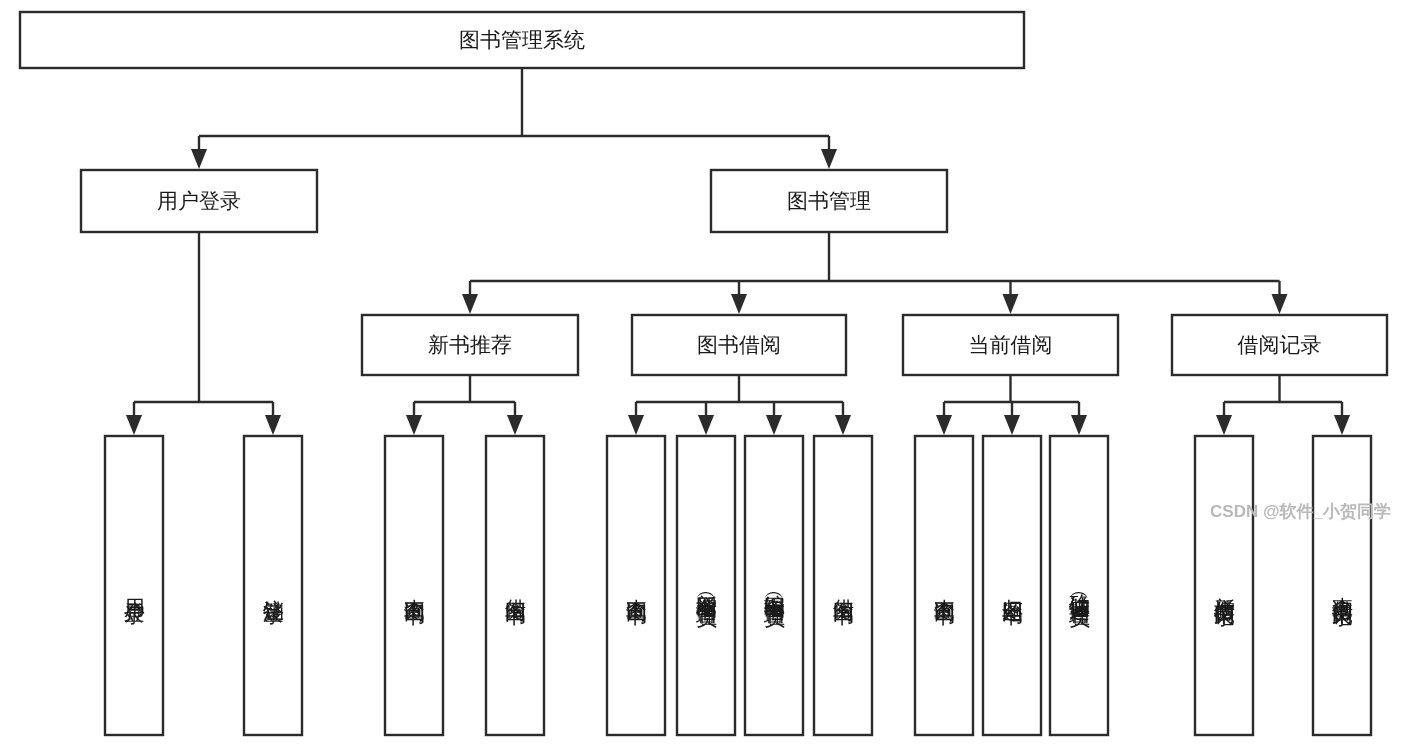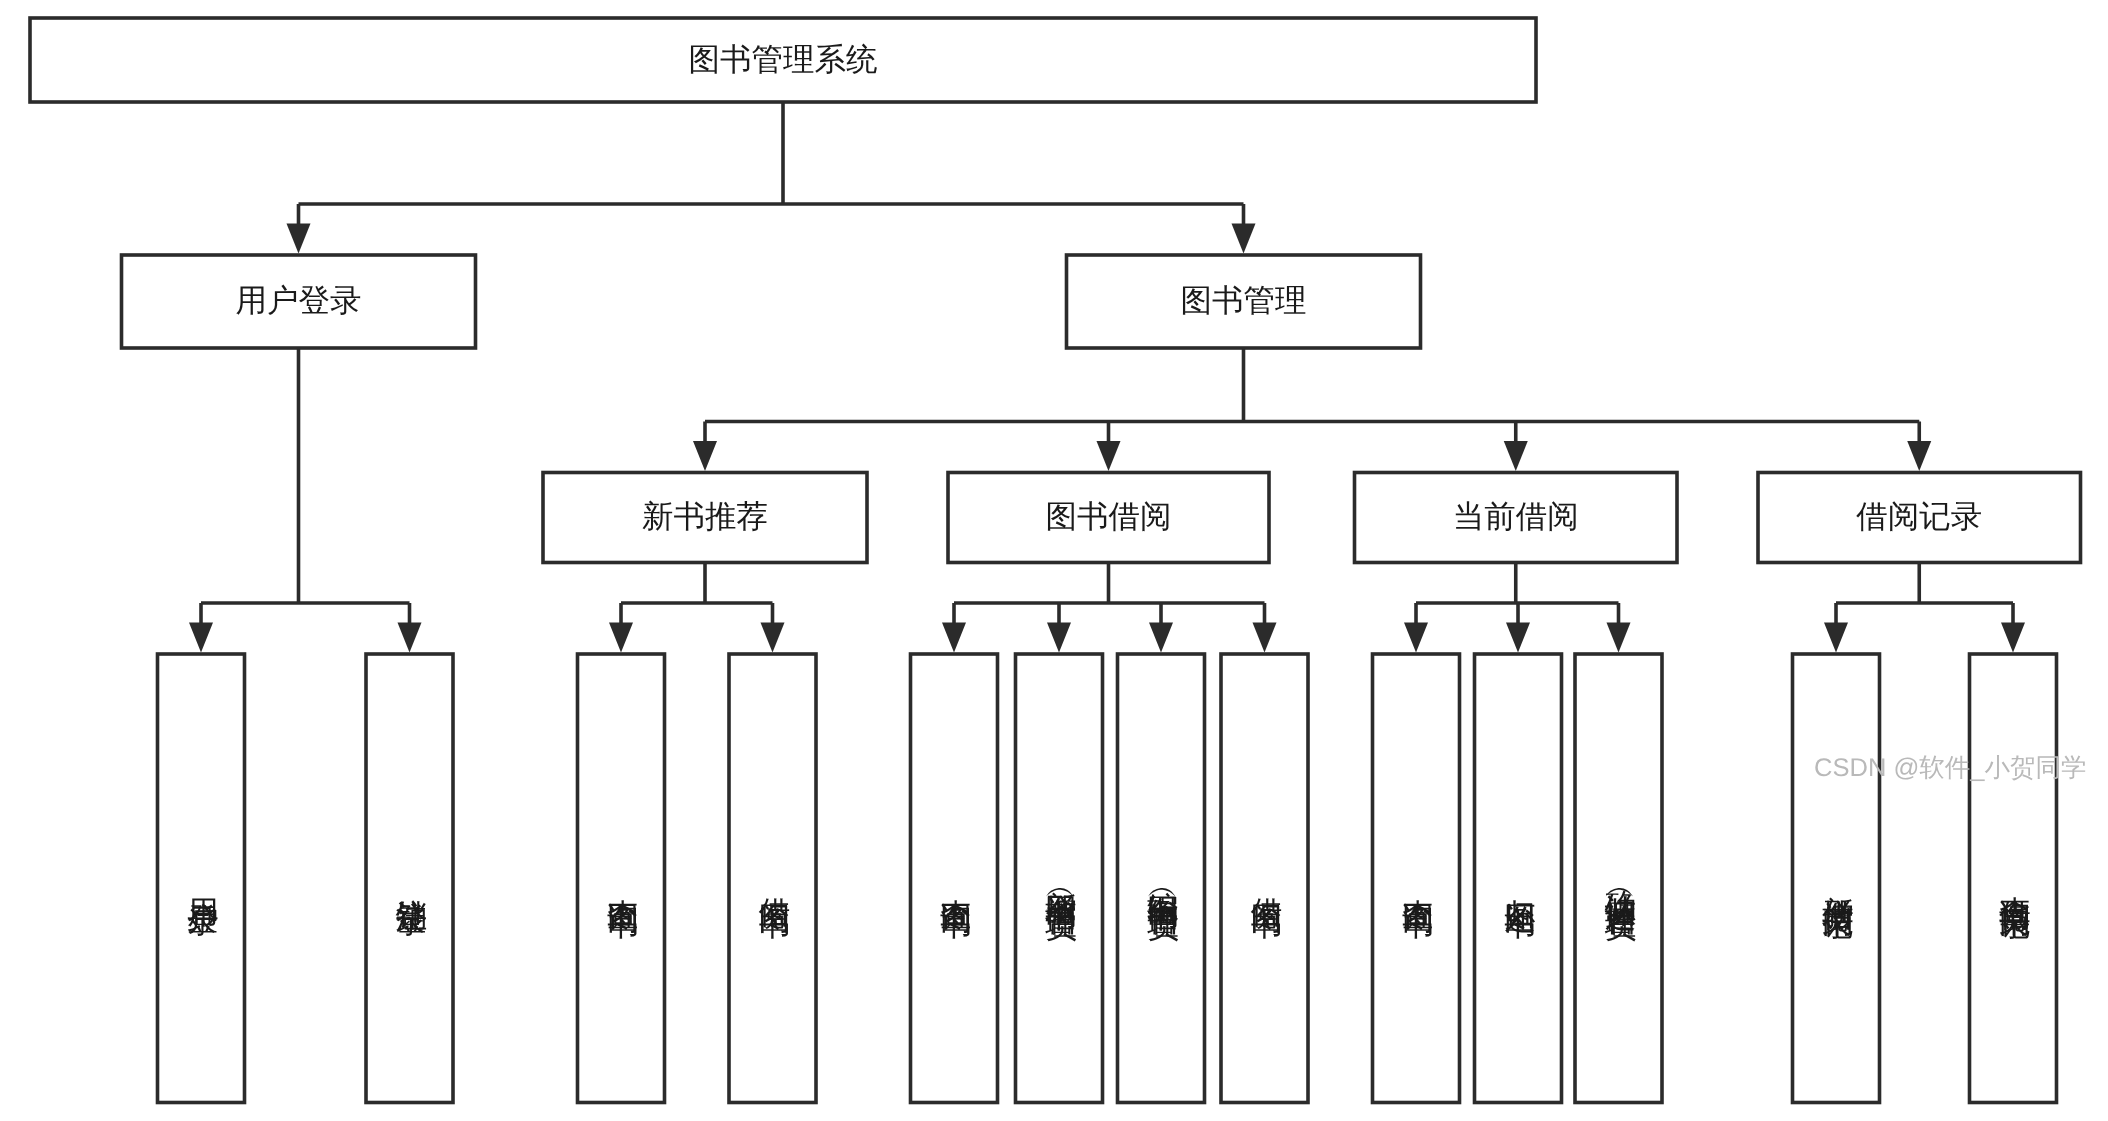--- a/index.html
+++ b/index.html
@@ -69,20 +69,21 @@
   }
   .watermark {
     position: absolute;
     right: 14px;
     bottom: 6px;
     font-family: "Liberation Sans", "DejaVu Sans", sans-serif;
     font-size: 17px;
     color: #b9b9b9;
     white-space: nowrap;
     pointer-events: none;
+    font-weight: bold;
   }
 </style>
 </head>
 <body>
 
 <div id="diagram-root">
 
   <svg class="chart-svg" viewBox="0 0 1405 747" xmlns="http://www.w3.org/2000/svg">
     <g id="connector-layer">
         <path class="connector" d="M 522 68 L 522 136"></path>

